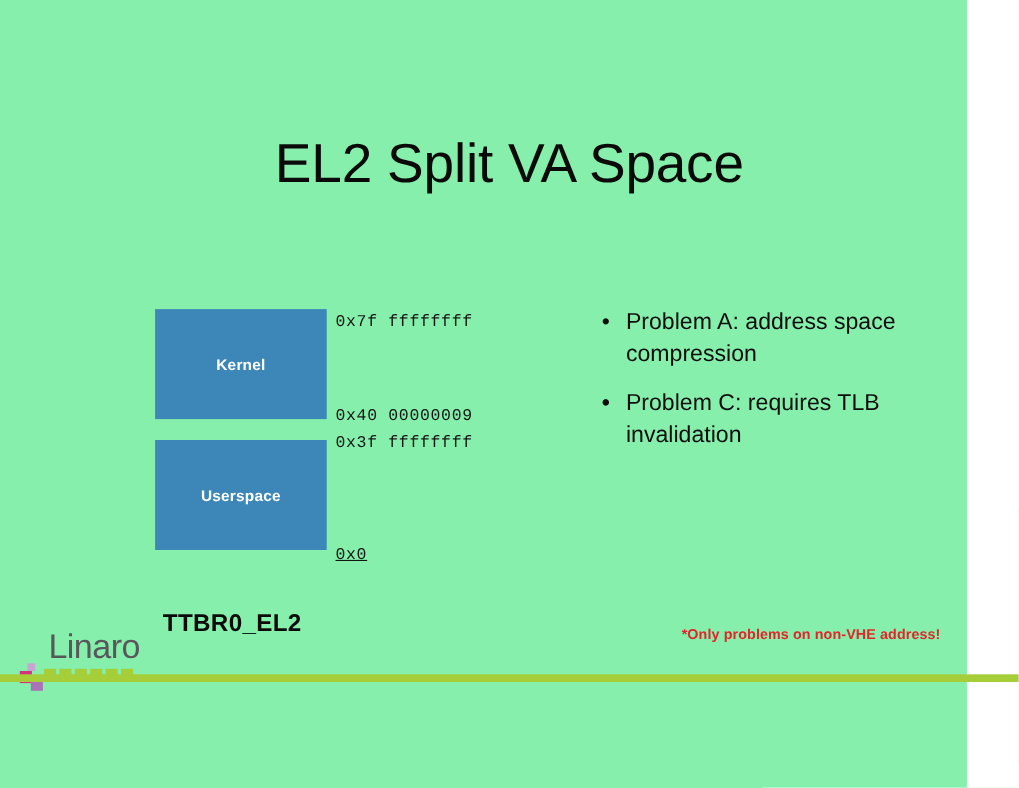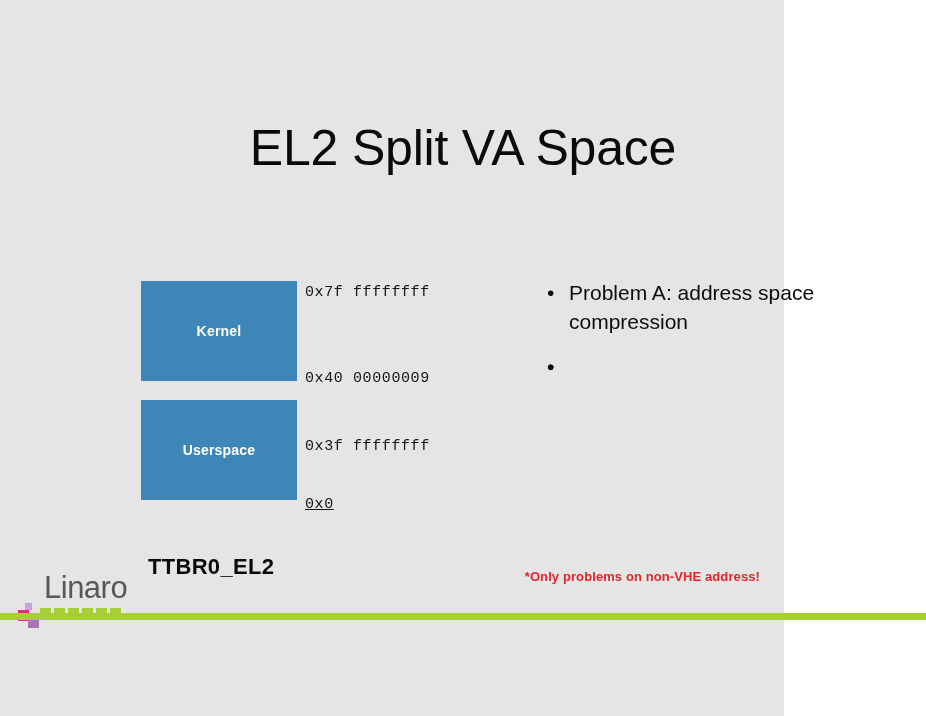--- a/index.html
+++ b/index.html
@@ -12,23 +12,23 @@
     height: 716px;
     position: relative;
     overflow: hidden;
     font-family: "Liberation Sans", sans-serif;
     color: #000000;
   }
 
   .slide {
     position: absolute;
     left: 0; top: 0;
-    width: 784px;
+    width: 879px;
     height: 716px;
-    background: #e5e5e5;
+    background: #86efac;
   }
 
   
   .title {
     position: absolute;
     left: 0;
     top: 121px;
     width: 926px;
     text-align: center;
     font-size: 50px;
@@ -73,21 +73,21 @@
     position: absolute;
     left: 164px;
     font-family: "Liberation Mono", "DejaVu Sans Mono", monospace;
     font-size: 15px;
     letter-spacing: 0.6px;
     color: #141414;
     white-space: pre;
   }
   .addr-top    { top: 3px; }
   .addr-mid1   { top: 89px; }
-  .addr-mid2   { top: 113px; margin-top: 44px; }
+  .addr-mid2   { top: 113px; }
   .addr-bottom { top: 215px; text-decoration: underline; }
 
   
   .bullets {
     position: absolute;
     left: 541px;
     top: 278px;
     width: 350px;
   }
   .bullet {
@@ -196,20 +196,21 @@
   <div class="bullets">
     <div class="bullet">
       <span class="dot">•</span>
       <span>Problem A: address space compression</span>
     </div>
     <div class="bullet">
       <span class="dot">•</span>
     </div>
     <div class="bullet">
       <span class="dot">•</span>
+      <span>Problem C: requires TLB invalidation</span>
     </div>
   </div>
 
   <div class="ttbr">TTBR0_EL2</div>
 
   <div class="footnote">*Only problems on non-VHE address!</div>
 
   <div class="logo">
     <div class="logo-word">Linaro</div>
 

